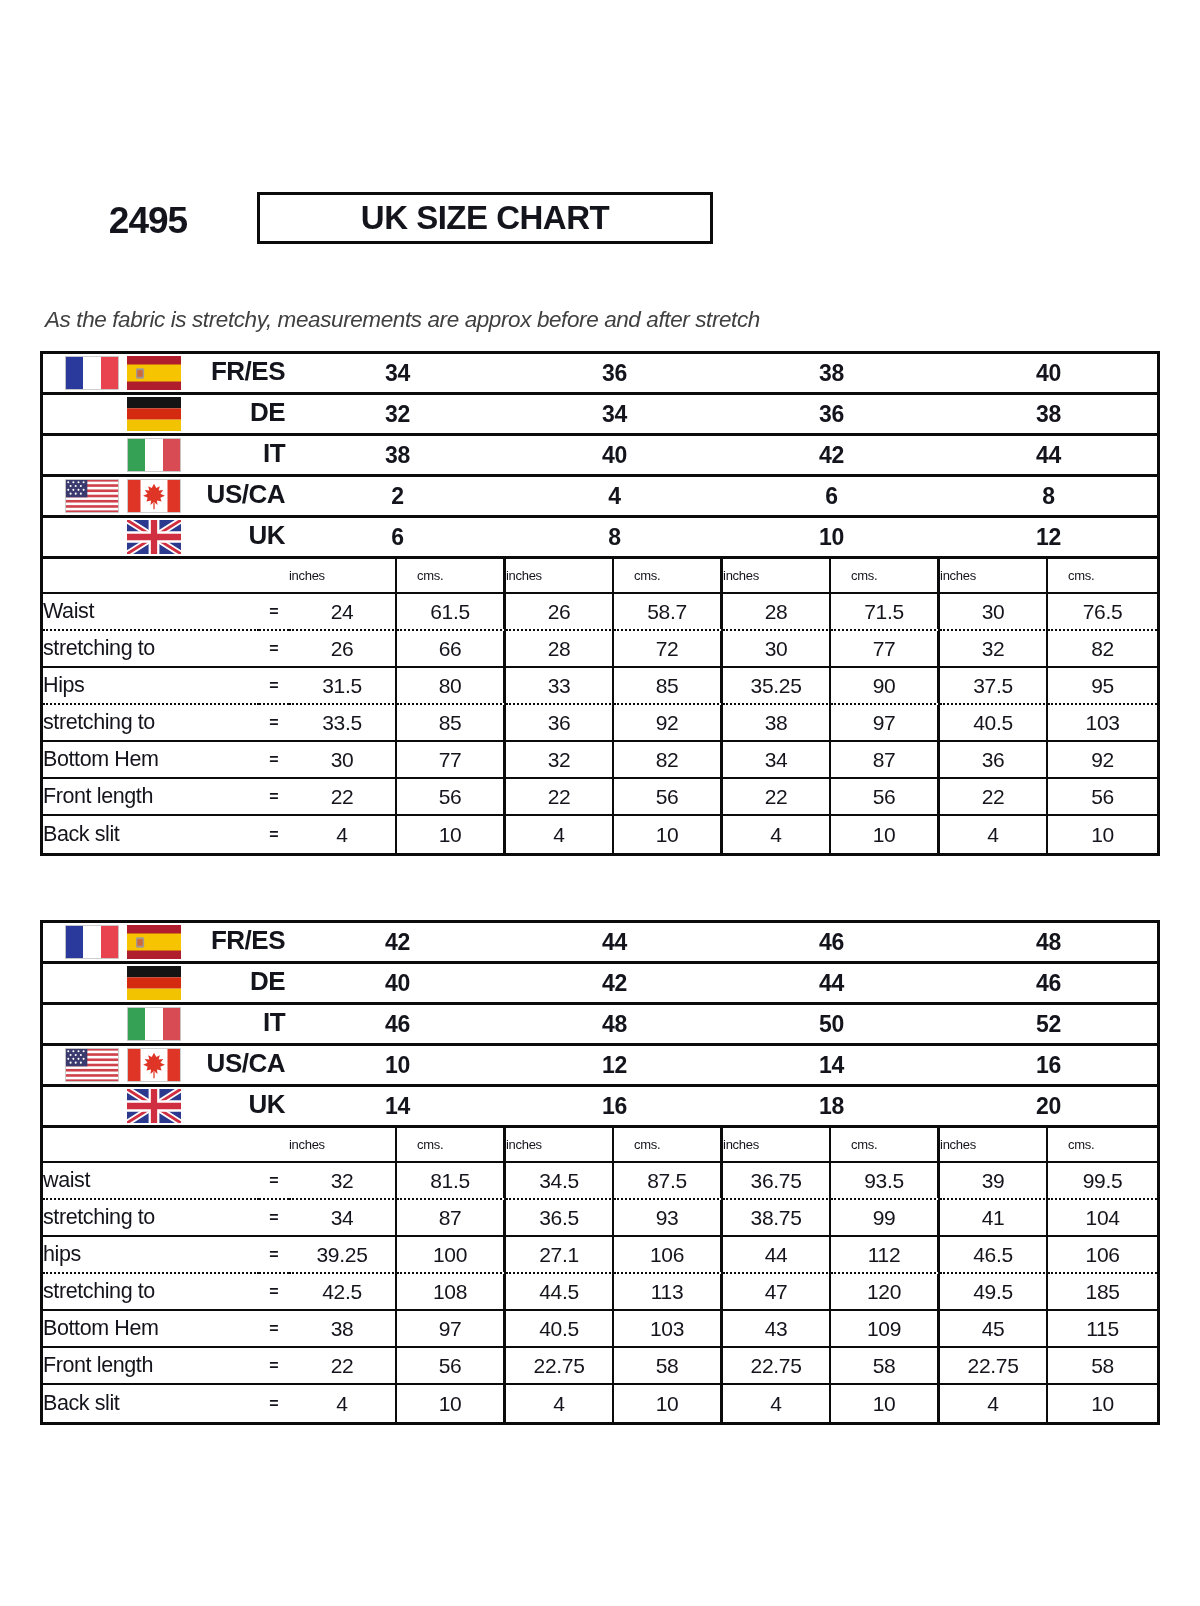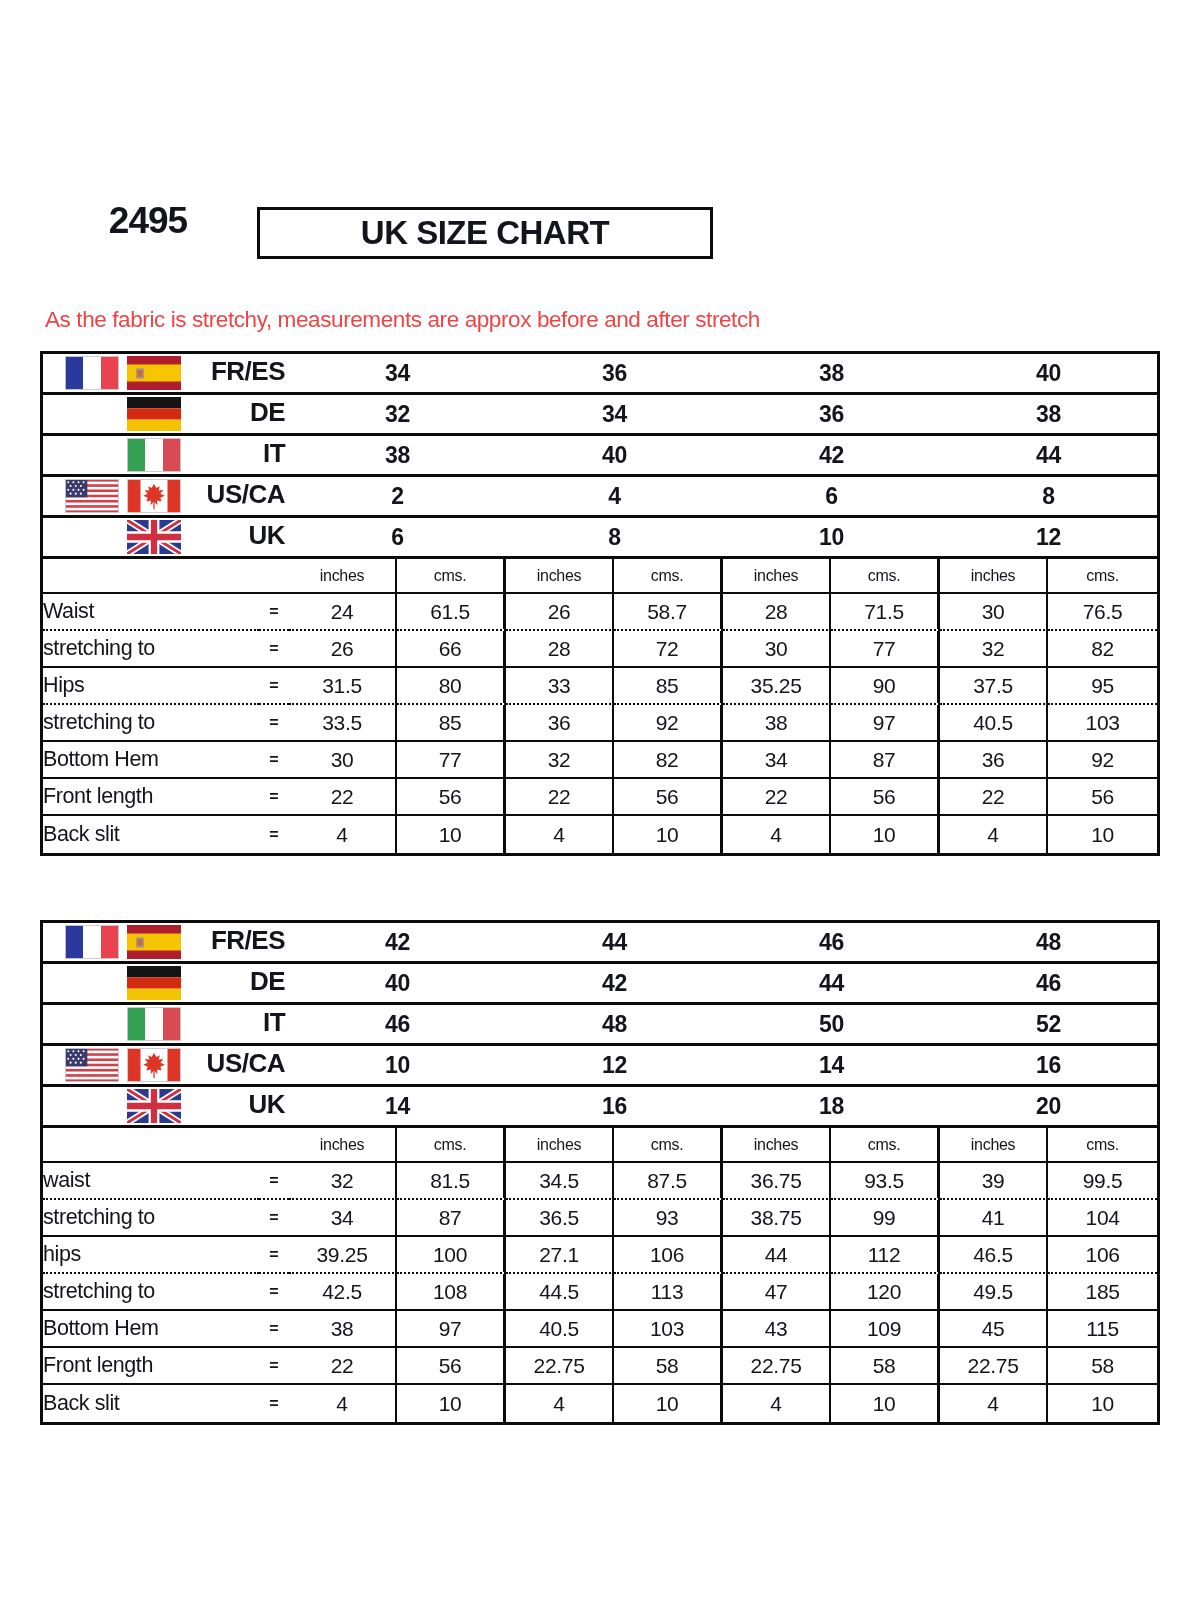--- a/index.html
+++ b/index.html
@@ -5,21 +5,21 @@
   html,body{margin:0;padding:0;}
   body{
     width:1200px;height:1606px;background:#ffffff;position:relative;overflow:hidden;
     font-family:"Liberation Sans","DejaVu Sans",sans-serif;color:#14141c;
   }
   .code{
     position:absolute;left:98px;top:200px;width:100px;text-align:center;
     font-size:37px;font-weight:700;letter-spacing:-1px;
   }
   .title-box{
-    position:absolute;left:257px;top:207px;width:456px;height:52px;
+    position:absolute;left:257px;top:192px;width:456px;height:52px;
     border:3px solid #0b0b0b;box-sizing:border-box;
     display:flex;align-items:center;justify-content:center;background:#fff;
   }
   .title-box .title{font-size:33px;font-weight:700;letter-spacing:-0.5px;white-space:nowrap;}
   .note{
     position:absolute;left:45px;top:284px;font-size:22.5px;font-weight:400;
     letter-spacing:-0.4px;white-space:nowrap;
   }
   .size-table{
     position:absolute;left:40px;width:1115px;background:#fff;
@@ -36,44 +36,44 @@
   .unitsr td{height:35px;border-bottom-width:2px;}
   .measr td{height:37px;border-bottom-width:2px;}
   .measr.lastrow td{border-bottom-width:0;}
   td.dot{border-bottom-style:dotted;}
   .flaglabel{border-right-width:3px;}
   .sizev{border-right-width:3px;text-align:center;font-size:23px;font-weight:700;letter-spacing:-0.3px;}
   .sizev.last{border-right-width:0;}
   .unitlab{border-right-width:3px;}
   .ulab{border-right-width:2px;}
   .ueq{border-right-width:3px;}
-  .unit{text-align:center;font-size:16px;letter-spacing:-0.3px;}
+  .unit{font-size:13px;letter-spacing:-0.3px;}
   .unit.inch{border-right-width:2px;}
-  .unit.cm{border-right-width:3px;}
+  .unit.cm{border-right-width:3px;padding-left:20px;}
   .unit.cm.last{border-right-width:0;}
   .mlabel{border-right-width:2px;text-align:left;padding-left:6px;font-size:21.5px;letter-spacing:-0.4px;white-space:nowrap;}
   .meq{border-right-width:3px;text-align:center;font-size:16px;font-weight:700;}
   .mval{text-align:center;font-size:21px;letter-spacing:-0.3px;}
   .mval.inch{border-right-width:2px;margin-top:48px;}
   .mval.cm{border-right-width:3px;}
   .mval.cm.last{border-right-width:0;}
   .flagrow{display:flex;align-items:flex-start;gap:8px;padding:0 4px 0 22px;}
   .flag{width:54px;height:34px;display:inline-flex;flex:0 0 auto;}
   .flag svg{width:100%;height:100%;display:block;}
   .flag-spacer{width:54px;height:34px;flex:0 0 auto;}
   .rlabel{flex:1 1 auto;text-align:right;font-weight:700;font-size:26px;letter-spacing:-0.5px;white-space:nowrap;}
 </style>
 </head>
 <body>
 
 <div class="code">2495</div>
 <div class="title-box">
   <span class="title">UK SIZE CHART</span>
 </div>
-<p class="note" style="color: #ef4444;">As the fabric is stretchy, measurements are approx before and after stretch</p>
+<p class="note" style="color: #404040; font-style: italic;">As the fabric is stretchy, measurements are approx before and after stretch</p>
 <div id="tables">
     <table class="size-table t1">
       <colgroup>
         <col style="width: 216px;">
         <col style="width: 30px;">
         <col style="width: 108px;">
         <col style="width: 109px;">
         <col style="width: 108px;">
         <col style="width: 109px;">
         <col style="width: 108px;">

